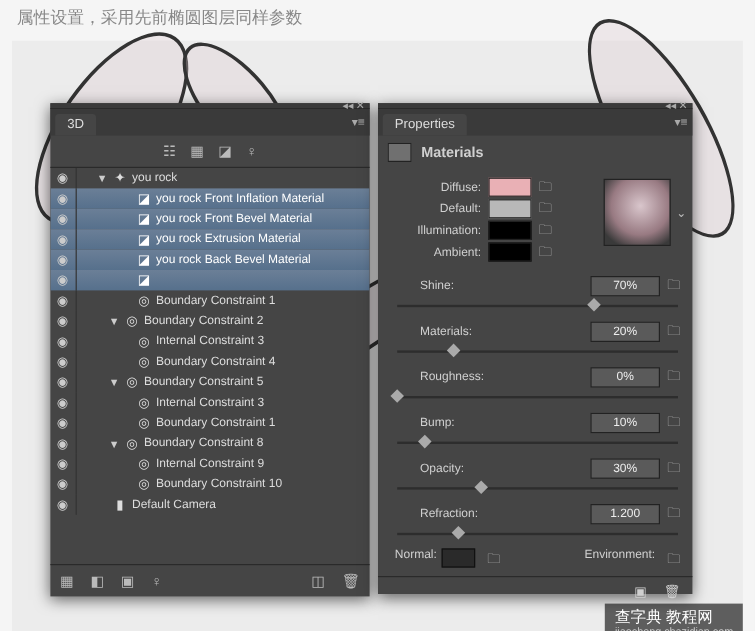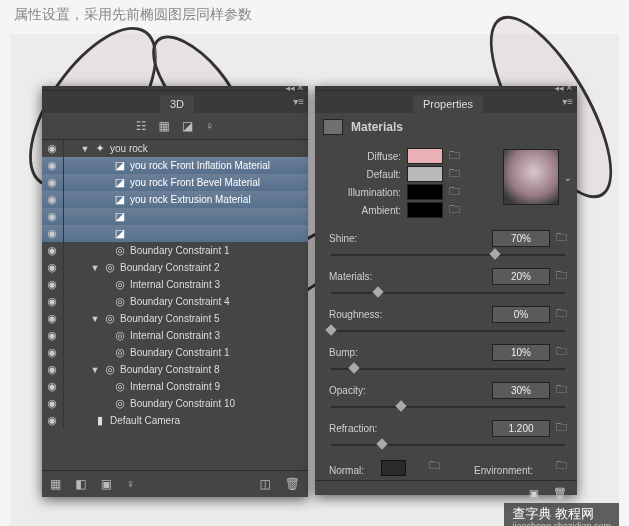--- a/index.html
+++ b/index.html
@@ -60,21 +60,20 @@
   font-size: 9px;
   color: #aaa;
   cursor: pointer;
 }
 .panel-tab {
   height: 22px;
   display: flex;
   align-items: flex-end;
   background: #3a3a3a;
   padding-left: 4px;
-  justify-content: center;
 }
 .tab {
   background: #454545;
   color: #ddd;
   padding: 3px 10px;
   font-size: 11px;
   border-top-left-radius: 3px;
   border-top-right-radius: 3px;
 }
 .panel-menu {
@@ -213,20 +212,21 @@
 .srow {
   margin-bottom: 8px;
 }
 .srow-top {
   display: flex;
   align-items: center;
 }
 .srow-top .label {
   width: 72px;
   font-size: 10px;
+  margin-left: 21px;
 }
 .srow-top .val {
   width: 56px;
   height: 15px;
   background: #5a5a5a;
   border: 1px solid #222;
   color: #eee;
   font-size: 10px;
   text-align: center;
   line-height: 15px;
@@ -248,24 +248,24 @@
 .srow .track .knob {
   position: absolute;
   top: -1px;
   width: 8px;
   height: 8px;
   background: #aaa;
   transform: rotate(45deg);
 }
 .norm-row {
   display: flex;
-  align-items: flex-end;
+  align-items: flex-start;
   margin-top: 2px;
   font-size: 10px;
-  gap: 17px;
+  gap: 4px;
 }
 .norm-row .mini-swatch {
   width: 26px;
   height: 14px;
   background: #2a2a2a;
   border: 1px solid #111;
 }
 .props-bottom {
   height: 24px;
   border-top: 1px solid #2a2a2a;
@@ -353,20 +353,21 @@
           <span class="arrow"></span>
           <span class="treeico">◪</span>
           <span>you rock Extrusion Material</span>
         </div>
         <div class="tree-row sel">
           <span class="eye">◉</span>
           <span class="sep"></span>
           <span style="width: 30px;"></span>
           <span class="arrow"></span>
           <span class="treeico">◪</span>
+          <span>you rock Back Bevel Material</span>
         </div>
         <div class="tree-row sel">
           <span class="eye">◉</span>
           <span class="sep"></span>
           <span style="width: 30px;"></span>
           <span class="arrow"></span>
           <span class="treeico">◪</span>
         </div>
         <div class="tree-row">
           <span class="eye">◉</span>

